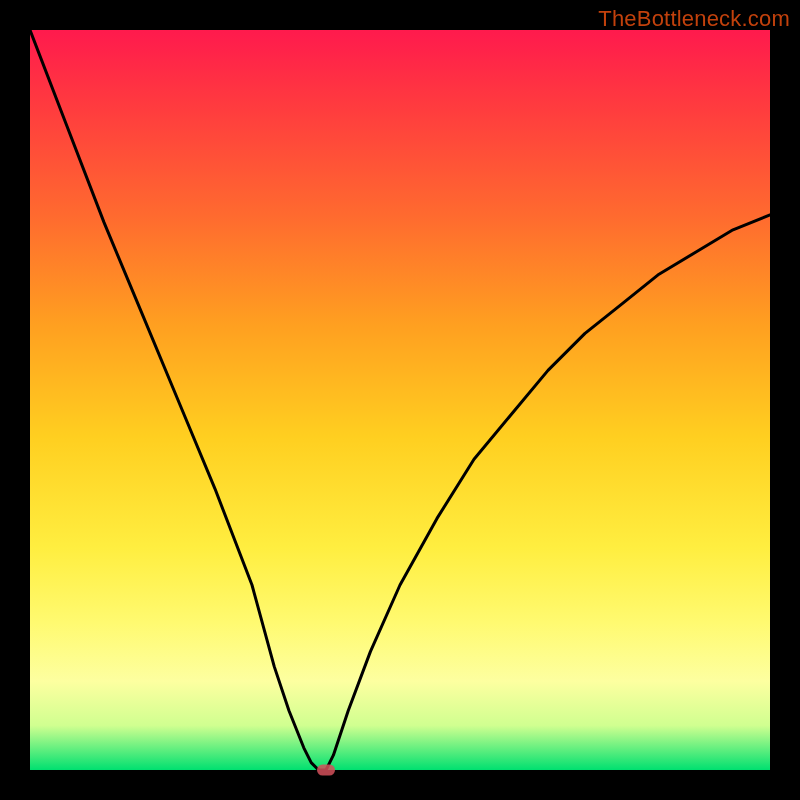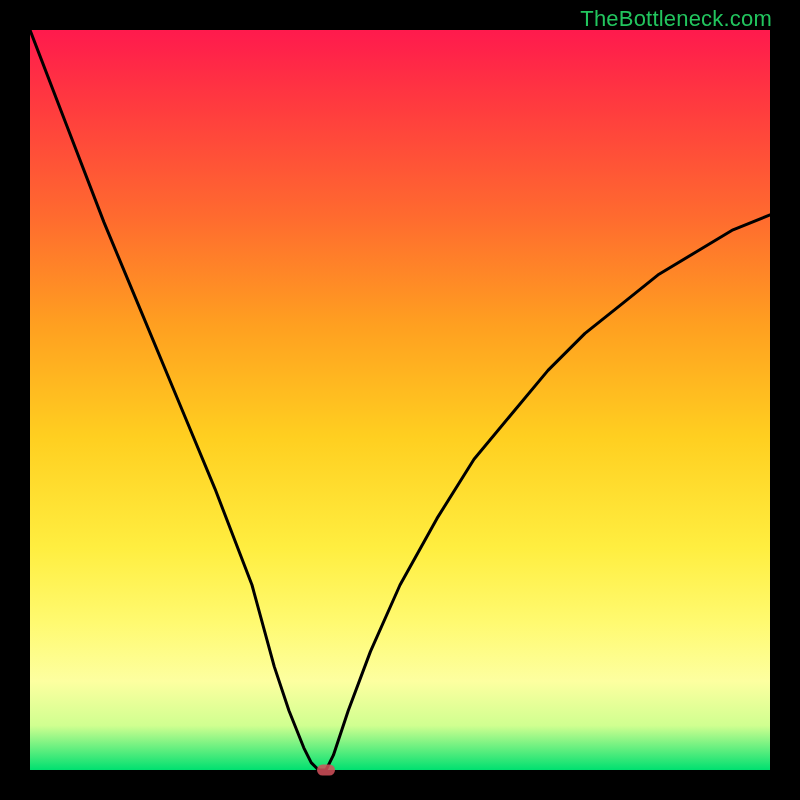--- a/index.html
+++ b/index.html
@@ -31,22 +31,22 @@
       #ffee40 70%,
       #fffa70 80%,
       #fdffa0 88%,
       #d0ff90 94%,
       #00e070 100%
     );
   }
   .watermark {
     position: absolute;
     top: 6px;
-    right: 28px;
-    color: #22c55e;
+    right: 10px;
+    color: #c2410c;
     font-size: 22px;
     font-weight: 500;
     letter-spacing: 0.2px;
   }
   svg.curve {
     position: absolute;
     left: 0; top: 0;
     width: 100%; height: 100%;
   }
   .marker {

